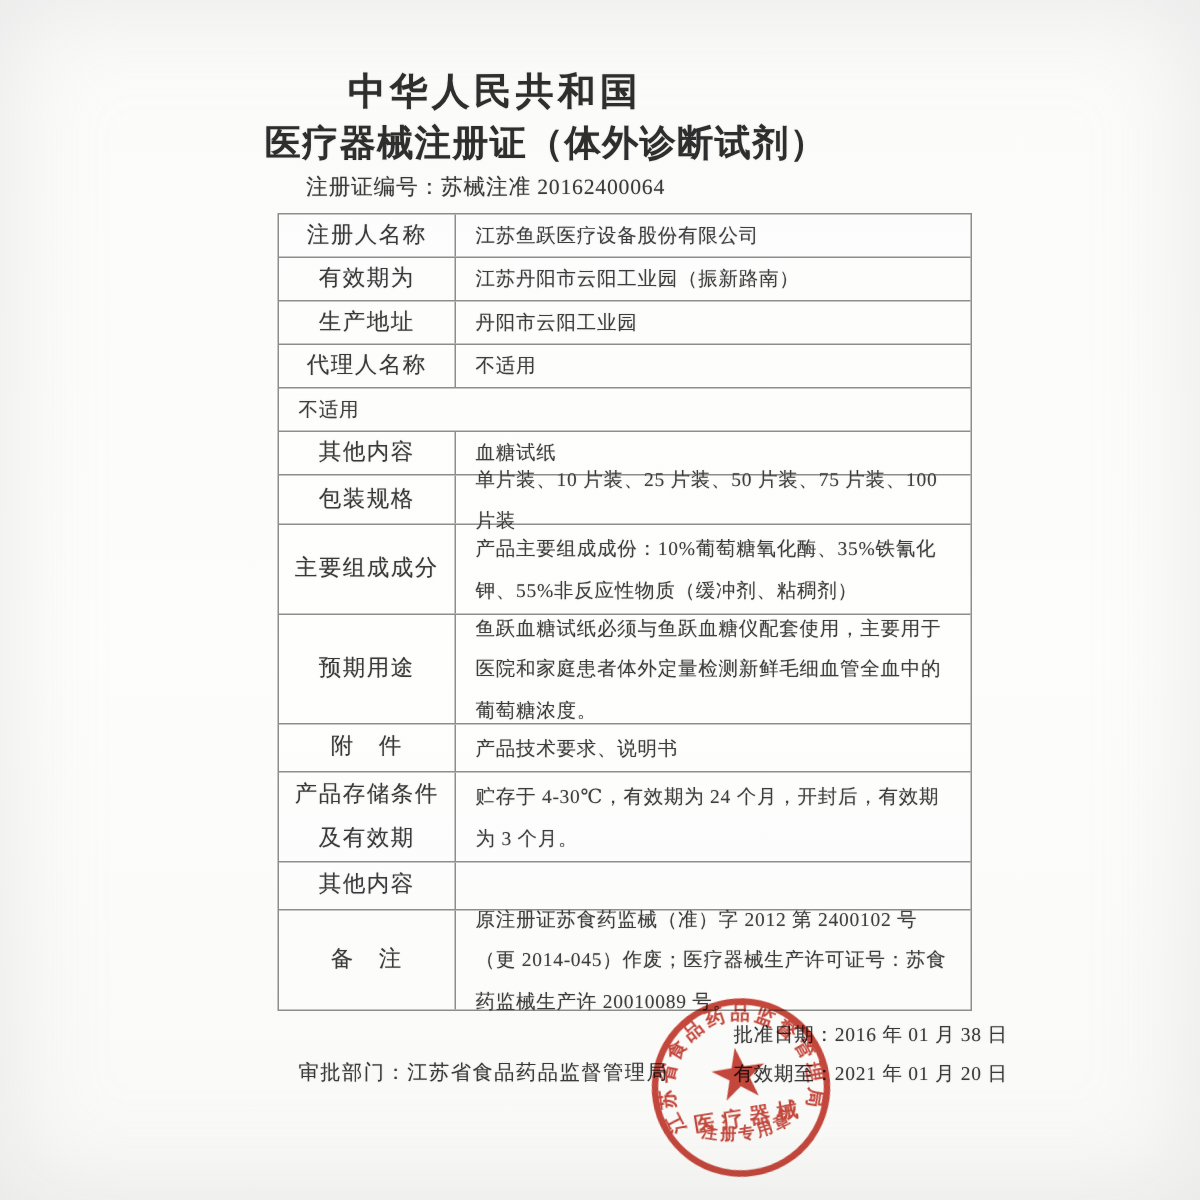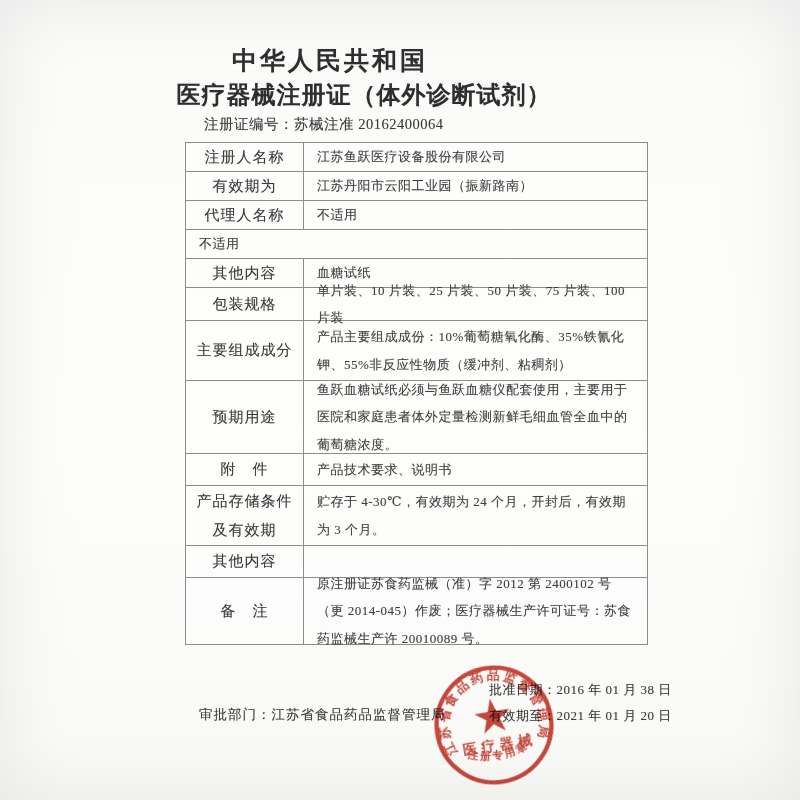--- a/index.html
+++ b/index.html
@@ -99,20 +99,24 @@
   <div class="cert-table">
     <div class="row h29">
       <div class="cell label">注册人名称</div>
       <div class="cell value">江苏鱼跃医疗设备股份有限公司</div>
     </div>
     <div class="row h29">
       <div class="cell label">有效期为</div>
       <div class="cell value">江苏丹阳市云阳工业园（振新路南）</div>
     </div>
     <div class="row h29">
+      <div class="cell label">生产地址</div>
+      <div class="cell value">丹阳市云阳工业园</div>
+    </div>
+    <div class="row h29">
       <div class="cell label">代理人名称</div>
       <div class="cell value">不适用</div>
     </div>
     <div class="row h29">
       <div class="cell value">不适用</div>
     </div>
     <div class="row h29">
       <div class="cell label">其他内容</div>
       <div class="cell value">血糖试纸</div>
     </div>

